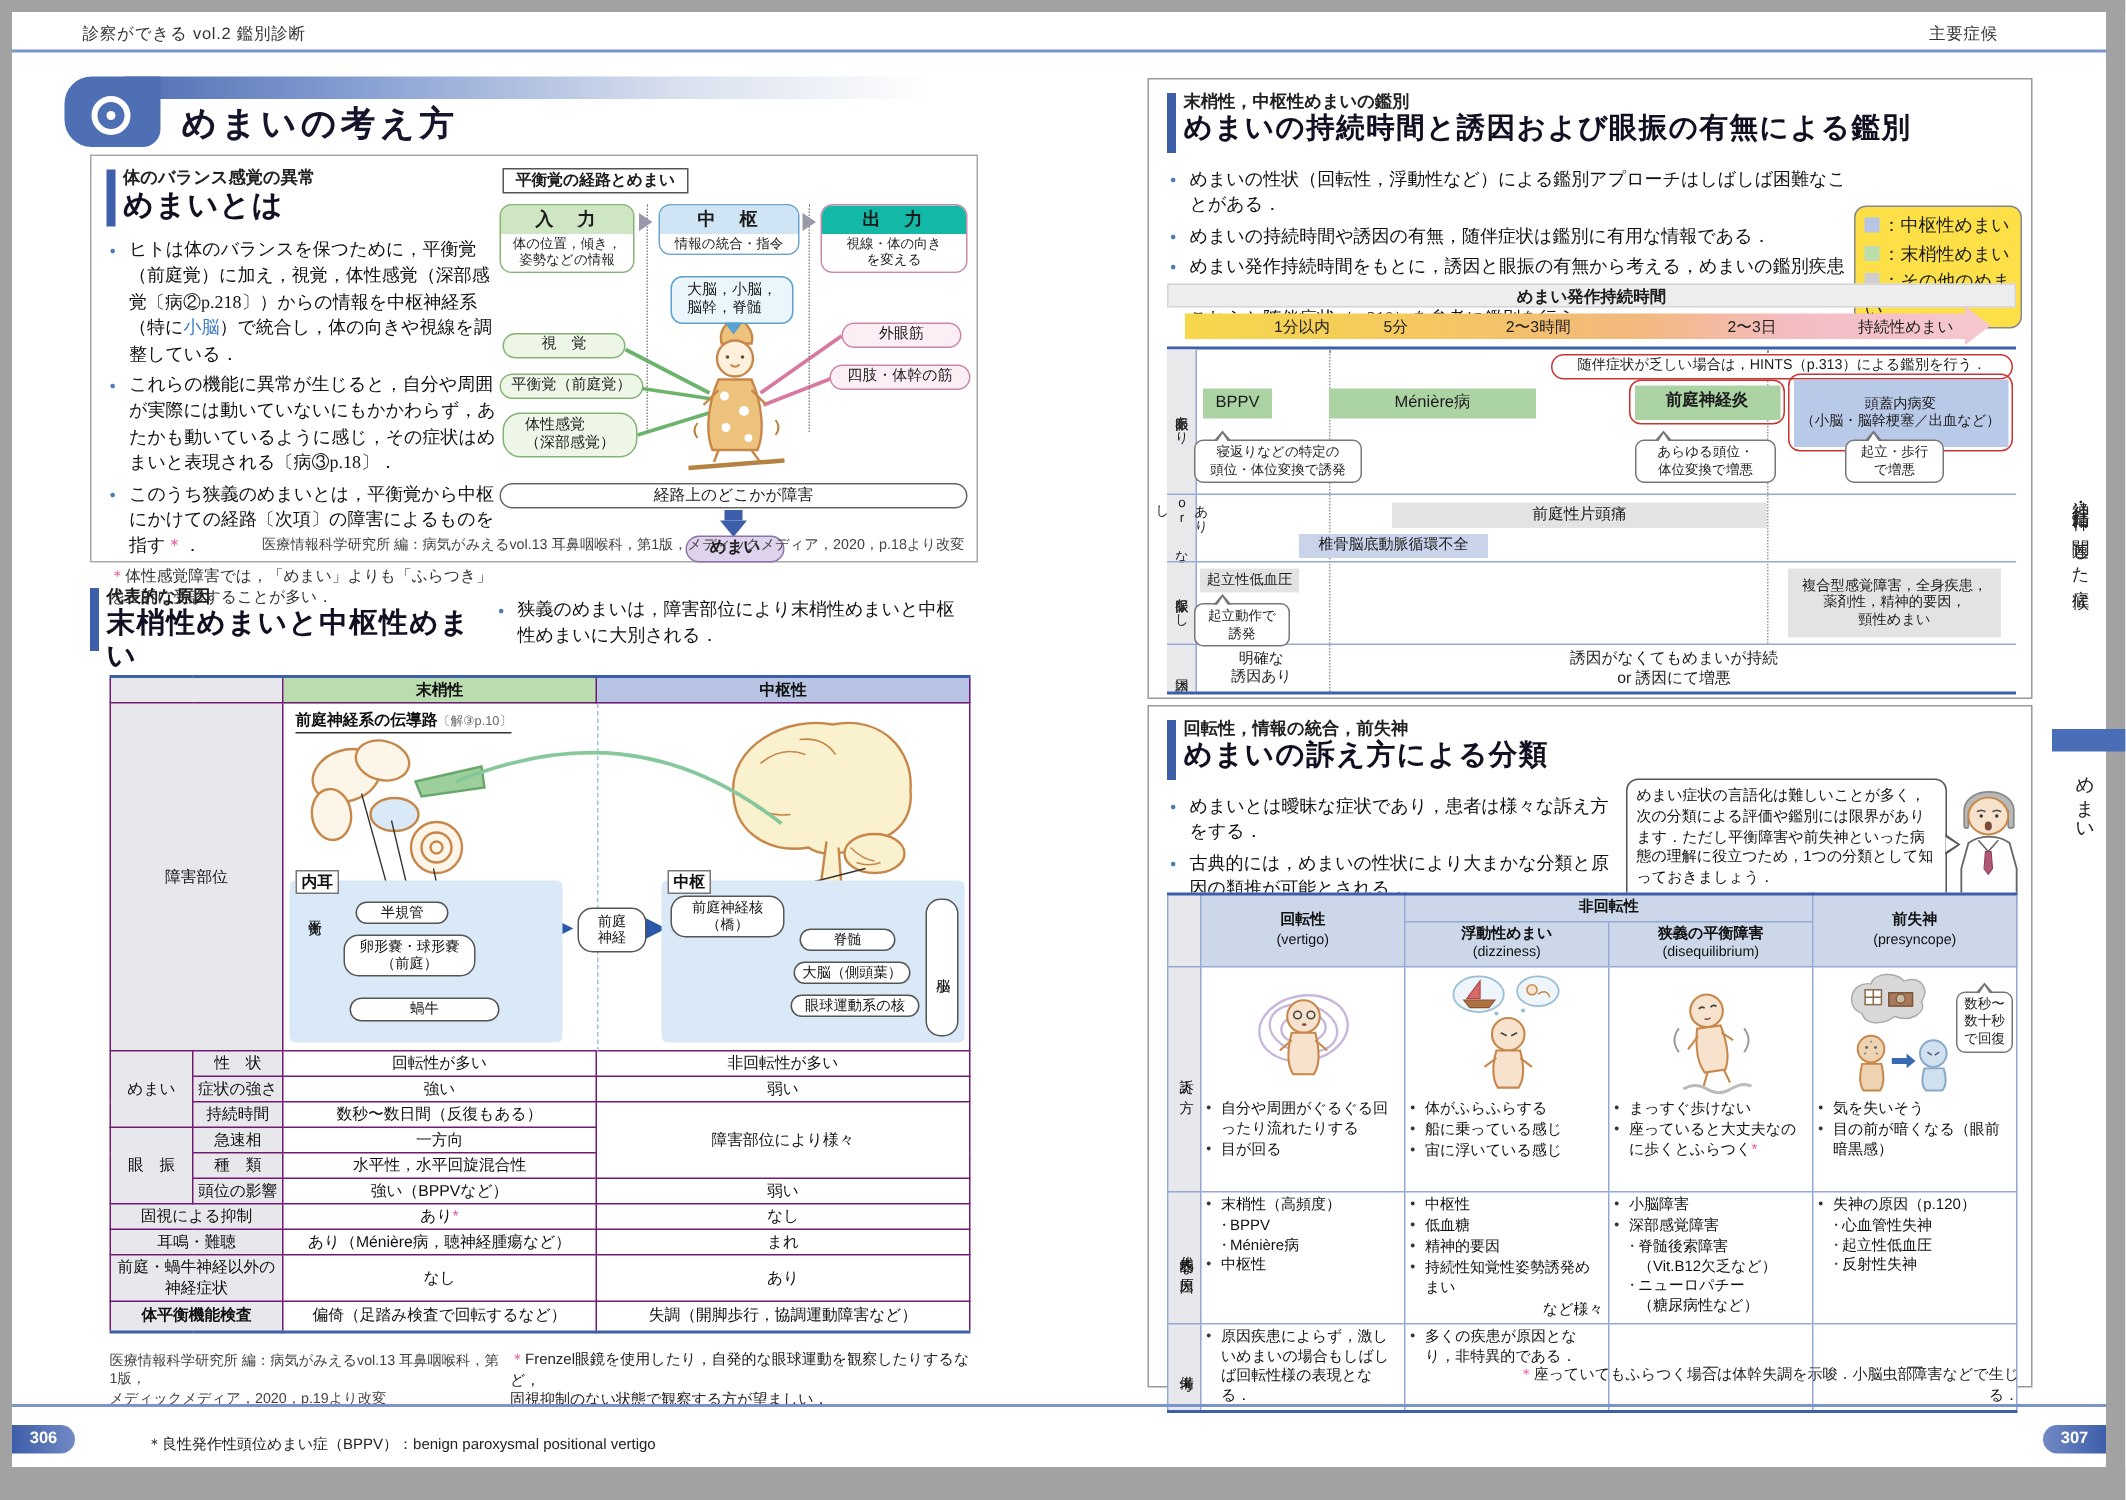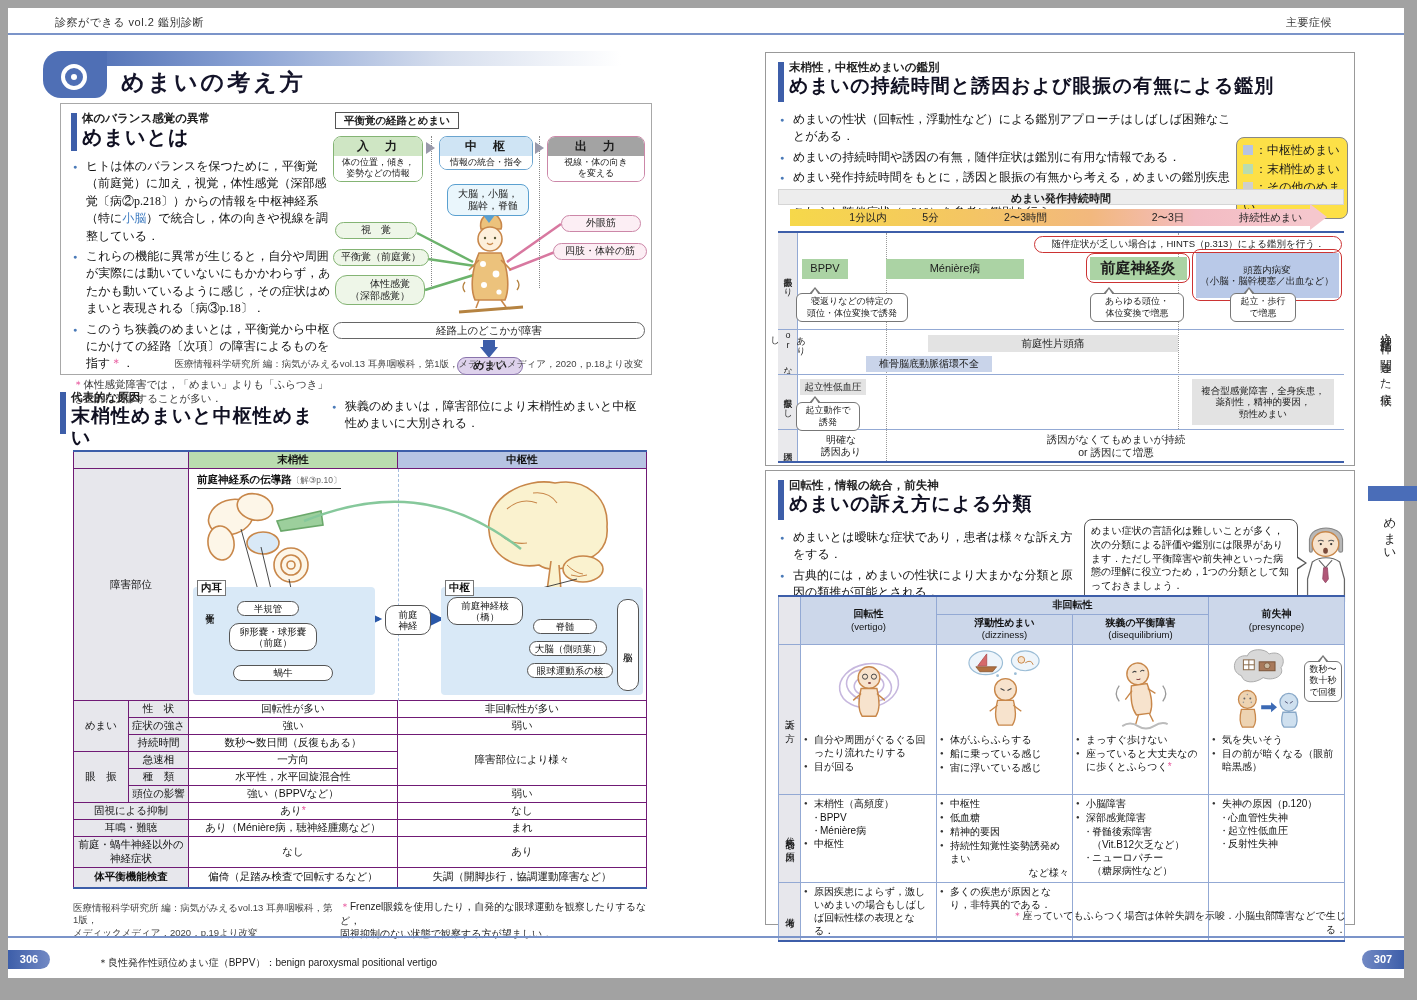--- a/index.html
+++ b/index.html
@@ -35,22 +35,22 @@
 .pbox{position:absolute;border:1px solid #a8a8a8;background:#fff}
 .cap{font-size:9.5px;color:#444;line-height:1.3}
 
 .pd{position:absolute;left:272px;top:8px;width:316px;height:252px}
 .pd-label{position:absolute;left:2px;top:0;width:124px;height:17px;border:1px solid #555;font-size:10.5px;font-weight:bold;text-align:center;line-height:15px}
 .pdc{position:absolute;border-radius:8px;overflow:hidden;text-align:center}
 .pdc .ph{display:block;font-size:12px;font-weight:bold;letter-spacing:2px;padding:1px 0}
 .pdc .pdsc{display:block;font-size:9px;line-height:1.25;background:#fff;padding:1px 2px}
 .pdc.g{border:1.5px solid #84b474}.pdc.g .ph{background:#cfe6c4}
 .pdc.b{border:1.5px solid #6aa4cf}.pdc.b .ph{background:#cfe4f4}
-.pdc.p{border:1.5px solid #cc87a8}.pdc.p .ph{background:#a3a3a3}
-.bub{position:absolute;border-radius:12px;font-size:10px;text-align:right;line-height:1.25;display:flex;align-items:center;justify-content:center}
+.pdc.p{border:1.5px solid #cc87a8}.pdc.p .ph{background:#14b8a6}
+.bub{position:absolute;border-radius:12px;font-size:10px;text-align:left;line-height:1.25;display:flex;align-items:center;justify-content:center}
 .bub.g{border:1.5px solid #84b474;background:#eef6e8}
 .bub.p{border:1.5px solid #cc87a8;background:#fceef4}
 .bub.bb{border:1.5px solid #5aa0d0;background:#eaf6fc;border-radius:8px}
 .bub.bb::after{content:"";position:absolute;left:44%;bottom:-8px;border-left:6px solid transparent;border-right:6px solid transparent;border-top:8px solid #5aa0d0}
 .pdots{position:absolute;top:24px;height:152px;border-left:1.5px dotted #888}
 .blkarrow{position:absolute;width:0;height:0;border-top:6px solid transparent;border-bottom:6px solid transparent;border-left:9px solid #99a}
 .wideband{position:absolute;border:1.5px solid #666;border-radius:10px;text-align:center;font-size:10.5px;line-height:15px;background:#fff}
 .dstem{position:absolute;background:#3d5ea9}
 .dhead{position:absolute;width:0;height:0;border-left:9px solid transparent;border-right:9px solid transparent;border-top:11px solid #3d5ea9}
 .memai{position:absolute;background:#ded2ec;border:1.5px solid #8a74ac;border-radius:10px;text-align:center;font-size:11px;font-weight:bold;line-height:16px}
@@ -402,21 +402,21 @@
     <div class="tm-dot" style="left:400px;top:44px;height:196px"></div>
     <div class="tm-sep" style="top:140px"></div>
     <div class="tm-sep" style="top:185px"></div>
     <div class="tm-sep" style="top:240px"></div>
     <div class="tm-blue" style="top:272px"></div>
 
     <div class="hintsbox" style="left:256px;top:47px;width:308px;height:17px">随伴症状が乏しい場合は，HINTS（p.313）による鑑別を行う．</div>
     <div class="dz grn" style="left:24px;top:70px;width:46px;height:20px;font-size:11px">BPPV</div>
     <div class="dz grn" style="left:108px;top:70px;width:138px;height:20px;font-size:11px">Ménière病</div>
     <div class="redwrap" style="left:308px;top:64px;width:104px;height:30px">
-        <div class="dz grn" style="font-size:15px;font-weight:bold">前庭神経炎</div>
+        <div class="dz grn" style="font-size:11px;font-weight:bold">前庭神経炎</div>
       </div>
     <div class="redwrap" style="left:414px;top:60px;width:150px;height:52px">
         <div class="dz blu pre" style="font-size:9.5px">頭蓋内病変
 （小脳・脳幹梗塞／出血など）</div>
       </div>
     <div class="co" style="left:18px;top:104px;width:112px">寝返りなどの特定の
 頭位・体位変換で誘発</div>
     <div class="co" style="left:312px;top:104px;width:94px">あらゆる頭位・
 体位変換で増悪</div>
     <div class="co" style="left:452px;top:104px;width:66px">起立・歩行

